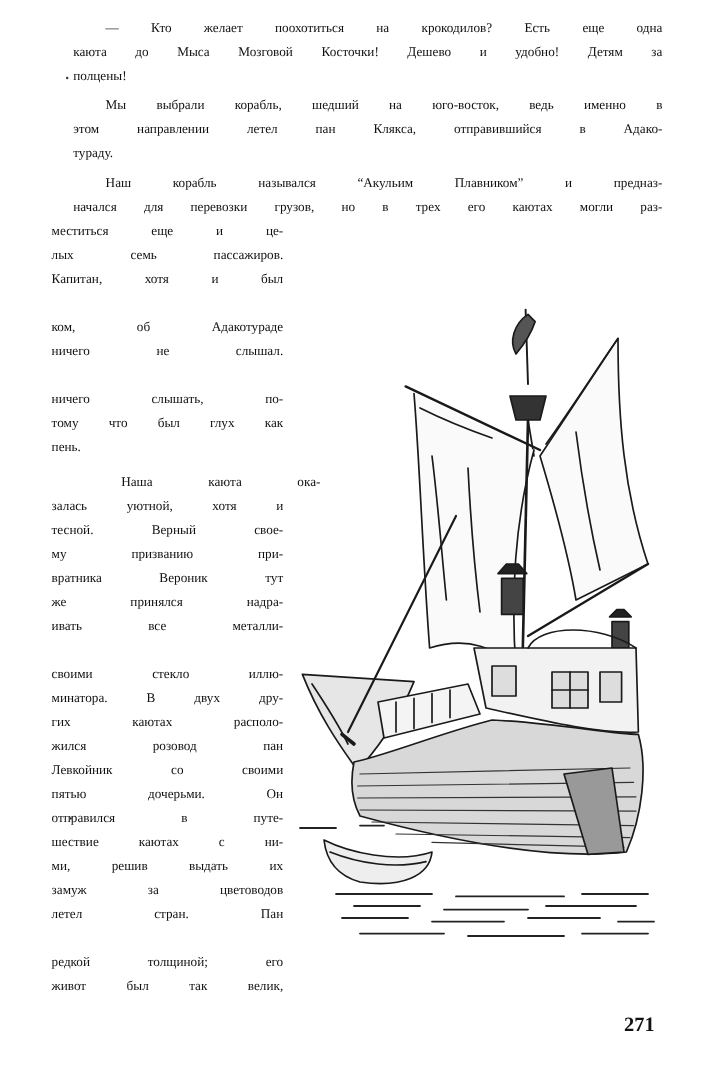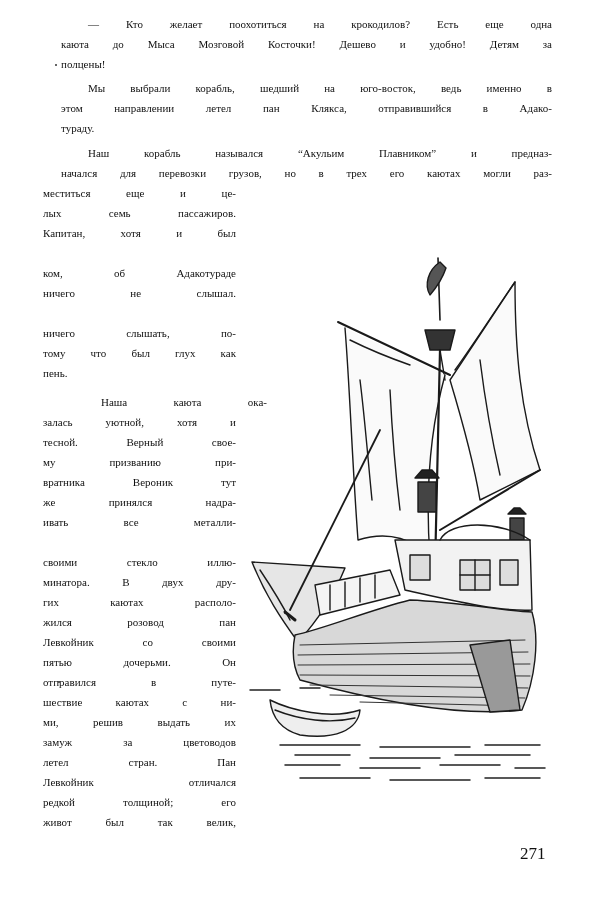--- a/index.html
+++ b/index.html
@@ -5,21 +5,21 @@
   html, body { margin:0; padding:0; background:#ffffff; }
   body { width:600px; height:904px; position:relative; overflow:hidden;
          font-family:"Liberation Serif","DejaVu Serif",serif; color:#111; }
   .page { position:absolute; left:0; top:0; width:600px; height:904px; }
   .line { position:absolute; white-space:nowrap; font-size:11px; line-height:20px; }
   .full { left:61px; width:491px; text-align:justify; text-align-last:justify; }
   .indent { left:88px; width:464px; text-align:justify; text-align-last:justify; }
   .last { text-align-last:left; }
   .col { left:43px; width:193px; text-align:justify; text-align-last:justify; }
   .colind { left:88px; width:166px; text-align:justify; text-align-last:justify;margin-left:13px; }
-  .pagenum { position:absolute; left:520px; top:844px; font-weight:normal; font-size:17px; }
+  .pagenum { position:absolute; left:520px; top:844px; font-weight:bold; font-size:17px; }
   .dot { position:absolute; width:2px; height:2px; background:#333; border-radius:50%; }
   .illus { position:absolute; left:240px; top:240px; width:320px; height:600px; }
 </style>
 </head>
 <body>
 
 <div class="page">
 
   <div class="line indent" style="top:14px">— Кто желает поохотиться на крокодилов? Есть еще одна</div>
   <div class="line full" style="top:34px">каюта до Мыса Мозговой Косточки! Дешево и удобно! Детям за</div>
@@ -51,21 +51,20 @@
   <div class="line col" style="top:572px">минатора. В двух дру-</div>
   <div class="line col" style="top:592px">гих каютах располо-</div>
   <div class="line col" style="top:612px">жился розовод пан</div>
   <div class="line col" style="top:632px">Левкойник со своими</div>
   <div class="line col" style="top:652px">пятью дочерьми. Он</div>
   <div class="line col" style="top:672px">отправился в путе-</div>
   <div class="line col" style="top:692px">шествие каютах с ни-</div>
   <div class="line col" style="top:712px">ми, решив выдать их</div>
   <div class="line col" style="top:732px">замуж за цветоводов</div>
   <div class="line col" style="top:752px">летел стран. Пан</div>
-  <div class="line col" style="top:772px">Левкойник отличался</div>
   <div class="line col" style="top:792px">редкой толщиной; его</div>
   <div class="line col" style="top:812px">живот был так велик,</div>
 
   <div class="dot" style="left:55px;top:64px"></div>
   <div class="dot" style="left:58px;top:681px"></div>
 
   <svg class="illus" viewBox="0 0 320 600" fill="none" stroke="#1a1a1a" stroke-width="1.4" stroke-linecap="round" stroke-linejoin="round">
 
     <path d="M198 18 L200 80" stroke-width="1.6"></path>
     <path d="M200 22 C188 30 184 45 190 55 C196 48 202 40 206 28 Z" fill="#555"></path>

